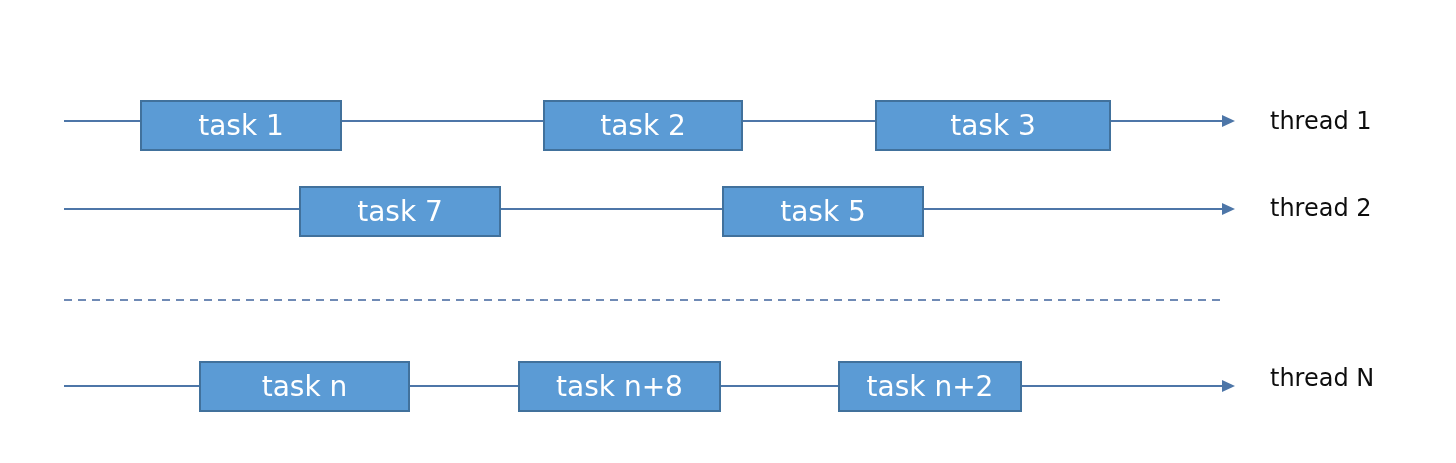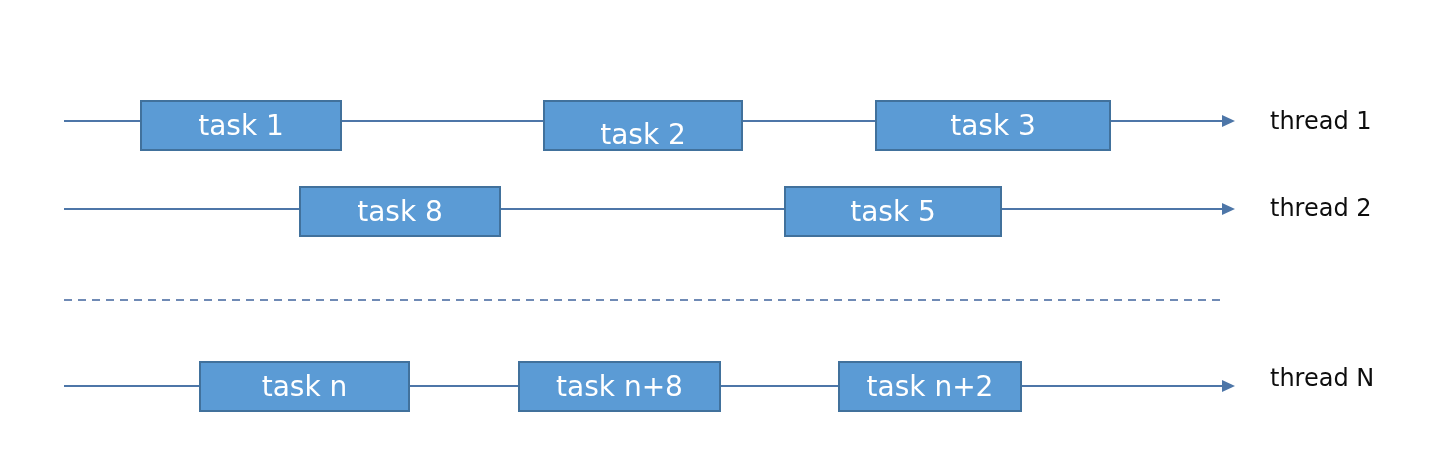--- a/index.html
+++ b/index.html
@@ -70,36 +70,36 @@
 <body>
 
 <div class="canvas">
 
   <div>
     <div class="tl-line" style="left:64px;top:96px;width:1158px;"></div>
     <div class="arrowhead" style="left:1222px;top:91px;"></div>
     <div class="task-box" style="left:140px;top:76px;width:202px;">
       <span>task 1</span>
     </div>
-    <div class="task-box" style="left:543px;top:76px;width:200px;align-items:flex-end;">
+    <div class="task-box" style="left:543px;top:76px;width:200px;">
       <span>task 2</span>
     </div>
     <div class="task-box" style="left:875px;top:76px;width:236px;">
       <span>task 3</span>
     </div>
     <div class="thread-label" style="top:97px;">thread 1</div>
   </div>
 
   <div>
     <div class="tl-line" style="left:64px;top:184px;width:1158px;"></div>
     <div class="arrowhead" style="left:1222px;top:179px;"></div>
     <div class="task-box" style="left:299px;top:162px;width:202px;">
-      <span>task 8</span>
+      <span>task 7</span>
     </div>
-    <div class="task-box" style="left:784px;top:162px;width:218px;">
+    <div class="task-box" style="left:722px;top:162px;width:202px;">
       <span>task 5</span>
     </div>
     <div class="thread-label" style="top:184px;">thread 2</div>
   </div>
 
   <div class="dashed-sep"></div>
 
   <div>
     <div class="tl-line" style="left:64px;top:361px;width:1158px;"></div>
     <div class="arrowhead" style="left:1222px;top:356px;"></div>

